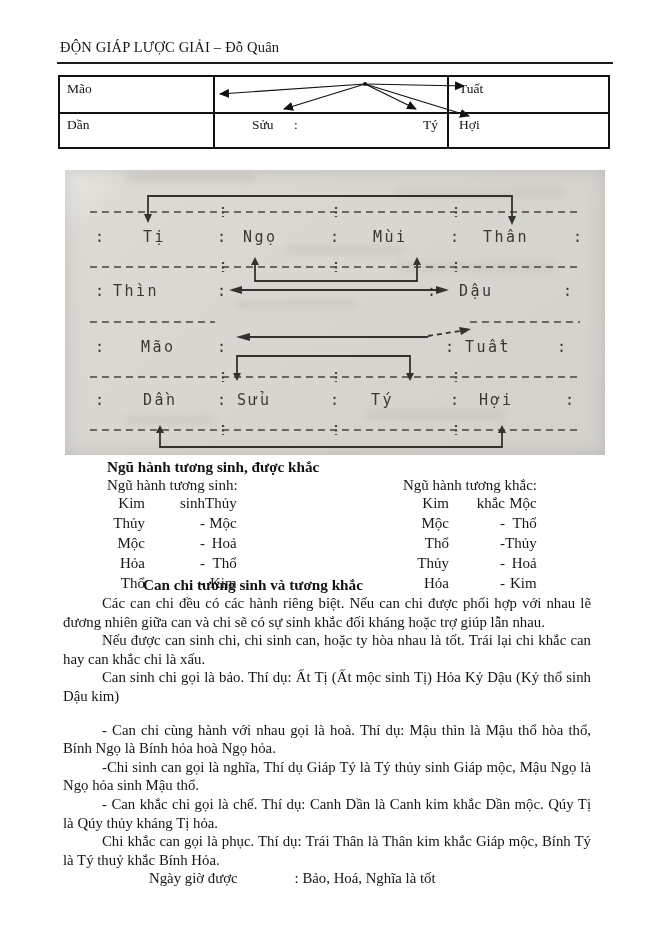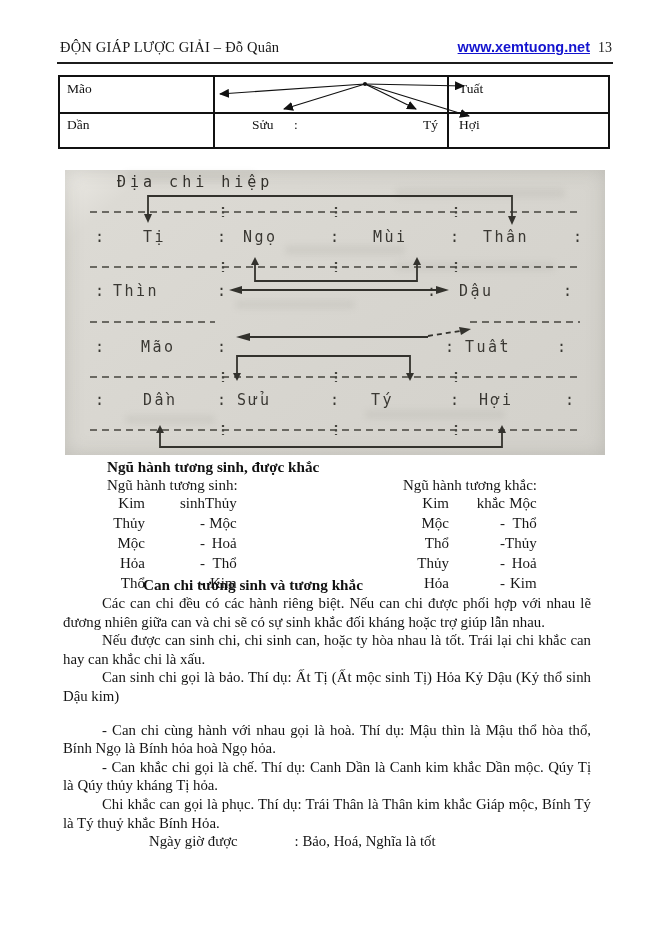--- a/index.html
+++ b/index.html
@@ -47,23 +47,20 @@
   .bodytext p.gap{margin-top:15px;}
   .dayline{margin-top:0;text-indent:0;padding-left:47px;text-align:left;}
   .dayline .val{margin-left:57px;}
 </style>
 </head>
 <body>
 
 <div class="page">
 
   <div class="hdr-title">ĐỘN GIÁP LƯỢC GIẢI – Đỗ Quân</div>
-  <div class="hdr-right">
-    <span class="hdr-link">www.xemtuong.net</span><span class="hdr-page">13</span>
-  </div>
   <div class="hdr-rule"></div>
 
   <div class="chi-table">
     <div class="rowline"></div>
     <div class="v1"></div>
     <div class="v2"></div>
     <span style="left:7px;top:4px">Mão</span>
     <span style="left:399px;top:4px">Tuất</span>
     <span style="left:7px;top:40px">Dần</span>
     <span style="left:192px;top:40px">Sửu</span>
@@ -89,21 +86,20 @@
 
   <div class="scan">
     <div class="smudge" style="left:60px;top:2px;width:130px;height:10px"></div>
     <div class="smudge" style="left:330px;top:18px;width:170px;height:10px"></div>
     <div class="smudge" style="left:220px;top:75px;width:120px;height:10px"></div>
     <div class="smudge" style="left:330px;top:92px;width:160px;height:9px"></div>
     <div class="smudge" style="left:170px;top:130px;width:120px;height:9px"></div>
     <div class="smudge" style="left:60px;top:245px;width:90px;height:9px"></div>
     <div class="smudge" style="left:300px;top:240px;width:140px;height:9px"></div>
 
-    <span class="mono ttl" style="left:52px;top:3px">Địa chi hiệp</span>
 
     <span class="mono" style="left:30px;top:58px">:</span>
     <span class="mono" style="left:78px;top:58px">Tị</span>
     <span class="mono" style="left:152px;top:58px">:</span>
     <span class="mono" style="left:178px;top:58px">Ngọ</span>
     <span class="mono" style="left:265px;top:58px">:</span>
     <span class="mono" style="left:308px;top:58px">Mùi</span>
     <span class="mono" style="left:385px;top:58px">:</span>
     <span class="mono" style="left:418px;top:58px">Thân</span>
     <span class="mono" style="left:508px;top:58px">:</span>
@@ -223,20 +219,21 @@
       <span>Kim</span>
   </div>
 
   <div class="h-bold" style="left:143px;top:576px">Can chi tương sinh và tương khắc</div>
 
   <div class="bodytext">
     <p>Các can chi đều có các hành riêng biệt. Nếu can chi được phối hợp với nhau lẽ đương nhiên giữa can và chi sẽ có sự sinh khắc đối kháng hoặc trợ giúp lẫn nhau.</p>
     <p>Nếu được can sinh chi, chi sinh can, hoặc ty hòa nhau là tốt. Trái lại chi khắc can hay can khắc chi là xấu.</p>
     <p>Can sinh chi gọi là bảo. Thí dụ: Ất Tị (Ất mộc sinh Tị) Hỏa Kỷ Dậu (Kỷ thổ sinh Dậu kim)</p>
     <p class="gap">- Can chi cùng hành với nhau gọi là hoà. Thí dụ: Mậu thìn là Mậu thổ hòa thổ, Bính Ngọ là Bính hỏa hoà Ngọ hỏa.</p>
+    <p>-Chi sinh can gọi là nghĩa, Thí dụ Giáp Tý là Tý thủy sinh Giáp mộc, Mậu Ngọ là Ngọ hỏa sinh Mậu thổ.</p>
     <p>- Can khắc chi gọi là chế. Thí dụ: Canh Dần là Canh kim khắc Dần mộc. Qúy Tị là Qúy thủy kháng Tị hỏa.</p>
     <p>Chi khắc can gọi là phục. Thí dụ: Trái Thân là Thân kim khắc Giáp mộc, Bính Tý là Tý thuỷ khắc Bính Hỏa.</p>
     <p class="dayline">
       <span>Ngày giờ được</span><span class="val">: Bảo, Hoá, Nghĩa là tốt</span>
     </p>
   </div>
 
 </div>
 
 </body></html>

